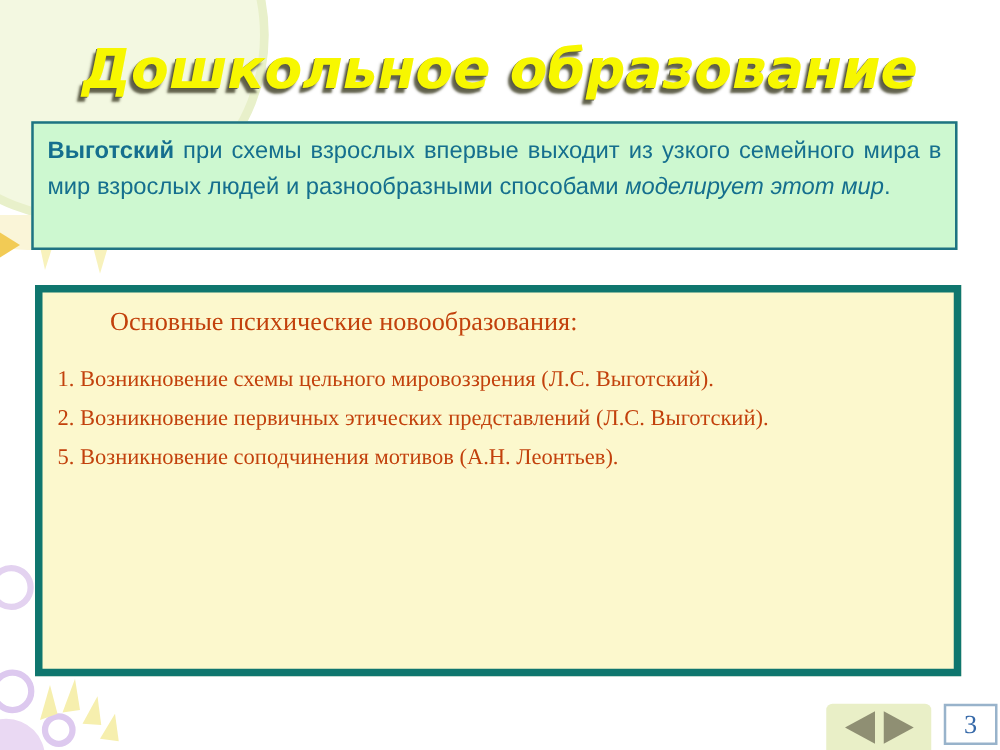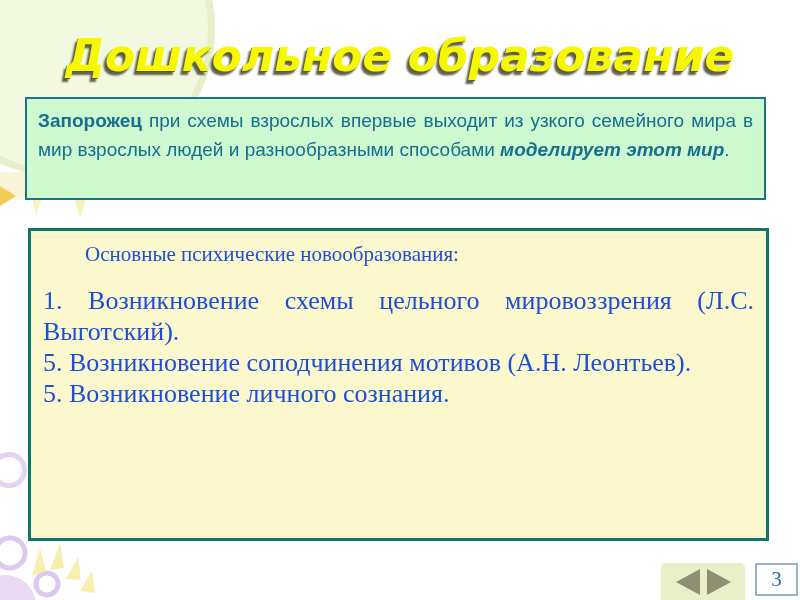--- a/index.html
+++ b/index.html
@@ -28,31 +28,31 @@
   }
   .intro-box{
     left:25px;top:97px;width:741px;height:103px;box-sizing:border-box;
     background:#cdf8d0;border:2px solid #1e7382;padding:7px 11px;
   }
   .intro-box p{
     margin:0;font-family:"Liberation Sans",sans-serif;font-size:19px;
     line-height:29px;text-align:justify;color:#156f8e;
   }
   .intro-box b.lead{font-weight:bold;}
-  .intro-box .emph{font-weight:bold;font-style:italic;}
+  .intro-box .emph{font-weight:normal;font-style:italic;}
   .list-box{
     left:28px;top:228px;width:741px;height:313px;box-sizing:border-box;
-    background:#fcf8cd;border:3px solid #0f766e;padding:7px 12px;
-    font-family:"Liberation Serif",serif;color:#1d4ed8;
+    background:#fcf8cd;border:6px solid #0f766e;padding:7px 12px;
+    font-family:"Liberation Serif",serif;color:#c2410c;
   }
   .list-box .heading{
     margin:0 0 15px 0;font-size:21px;line-height:32px;text-indent:42px;
   }
   .list-box .item{
-    margin:0;font-size:26px;line-height:31px;text-align:justify;
+    margin:0;font-size:18px;line-height:31px;text-align:justify;
   }
   
   .nav-controls{
     left:661px;top:563px;width:84px;height:37px;background:#e9efc7;
     border-radius:5px 5px 0 0;display:flex;align-items:center;
     justify-content:center;gap:5px;
   }
   .nav-btn{
     width:26px;height:26px;display:flex;align-items:center;
     justify-content:center;background:transparent;border:none;padding:0;
@@ -95,29 +95,29 @@
     <polygon points="32,66 40,38 46,61" fill="#f6efae"></polygon>
     <polygon points="50,60 60,33 64,58" fill="#f6efae"></polygon>
     <polygon points="66,69 78,47 81,70" fill="#f6efae"></polygon>
     <polygon points="80,81 92,61 95,83" fill="#f6efae"></polygon>
   </svg>
 
   <div class="fg slide-title">Дошкольное образование</div>
 
   <div class="fg intro-box">
     <p>
-      <b class="lead">Запорожец</b><span> при схемы взрослых впервые выходит из узкого семейного мира в мир взрослых людей и разнообразными способами </span><span class="emph">моделирует этот мир</span><span>.</span>
+      <b class="lead">Выготский</b><span> при схемы взрослых впервые выходит из узкого семейного мира в мир взрослых людей и разнообразными способами </span><span class="emph">моделирует этот мир</span><span>.</span>
     </p>
   </div>
 
   <div class="fg list-box">
     <p class="heading">Основные психические новообразования:</p>
     <p class="item">1. Возникновение схемы цельного мировоззрения (Л.С. Выготский).</p>
+    <p class="item">2. Возникновение первичных этических представлений (Л.С. Выготский).</p>
     <p class="item">5. Возникновение соподчинения мотивов (А.Н. Леонтьев).</p>
-    <p class="item">5. Возникновение личного сознания.</p>
   </div>
 
   <div class="fg nav-controls">
     <button class="nav-btn">
       <span class="tri-left"></span>
     </button>
     <button class="nav-btn">
       <span class="tri-right"></span>
     </button>
   </div>

